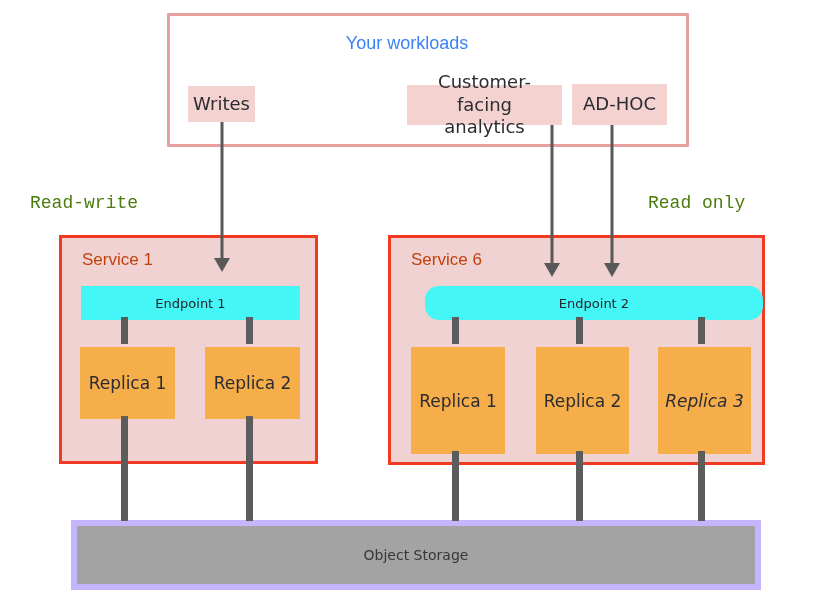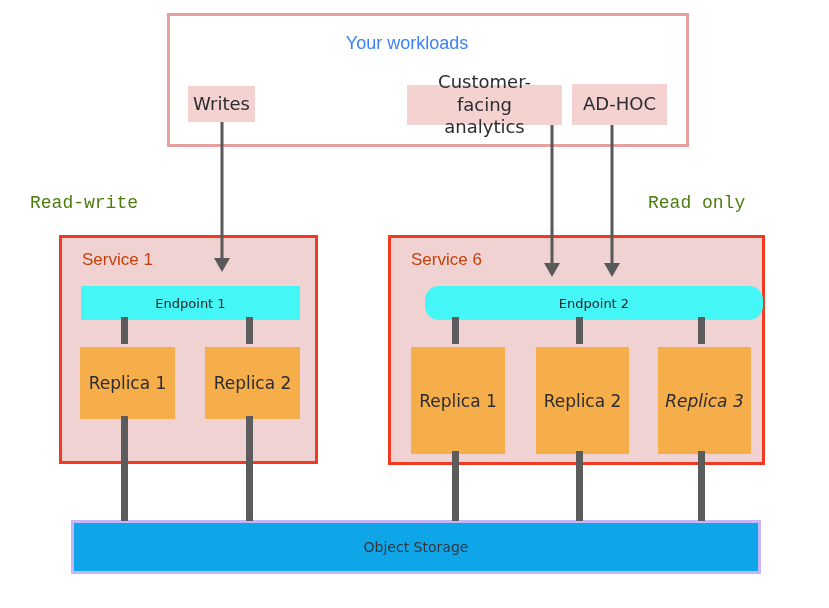--- a/index.html
+++ b/index.html
@@ -109,23 +109,23 @@
     border-left: 8px solid transparent;
     border-right: 8px solid transparent;
     border-top: 14px solid #595959;
   }
   .arr-writes { left: 214px; top: 122px; height: 150px; }
   .arr-cfa    { left: 544px; top: 125px; height: 152px; }
   .arr-adhoc  { left: 604px; top: 125px; height: 152px; }
 
   
   .storage-box {
-    left: 71px; top: 520px; width: 690px; height: 54px;
-    border: 3px solid #c4b5fd;
-    background: #0ea5e9;
+    left: 71px; top: 520px; width: 690px; height: 70px;
+    border: 6px solid #c4b5fd;
+    background: #a3a3a3;
     display: flex; align-items: center; justify-content: center;
     font-size: 14px;
     color: #36363b;
     z-index: 4;
   }
 </style>
 </head>
 <body>
 
 <div class="canvas">

